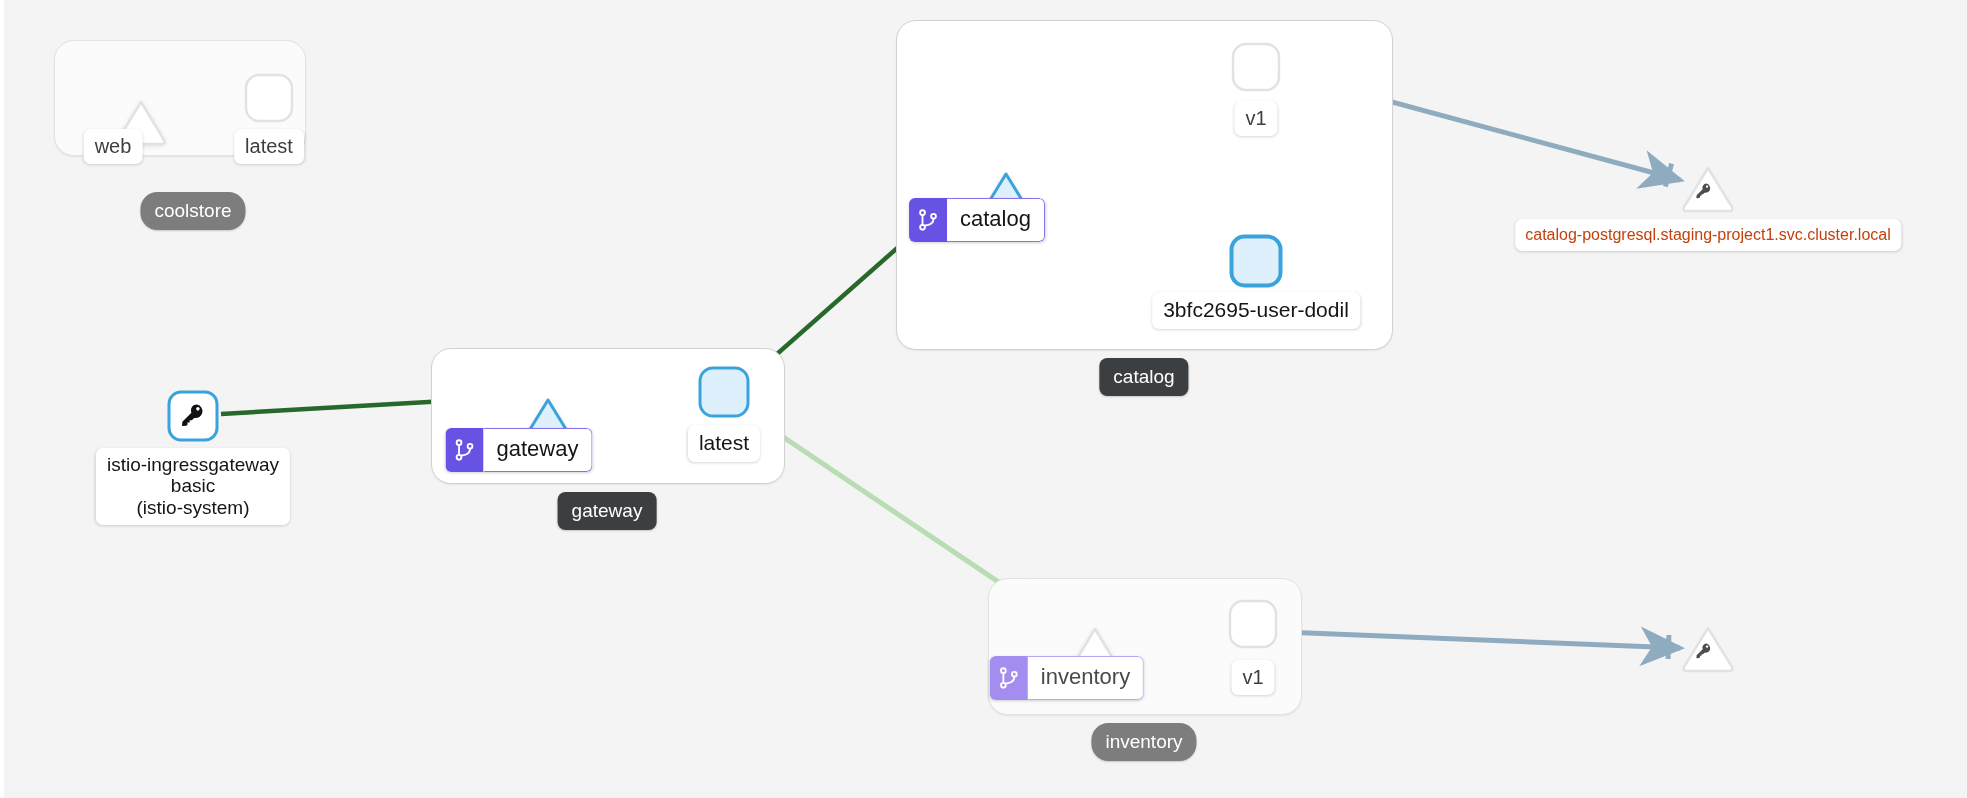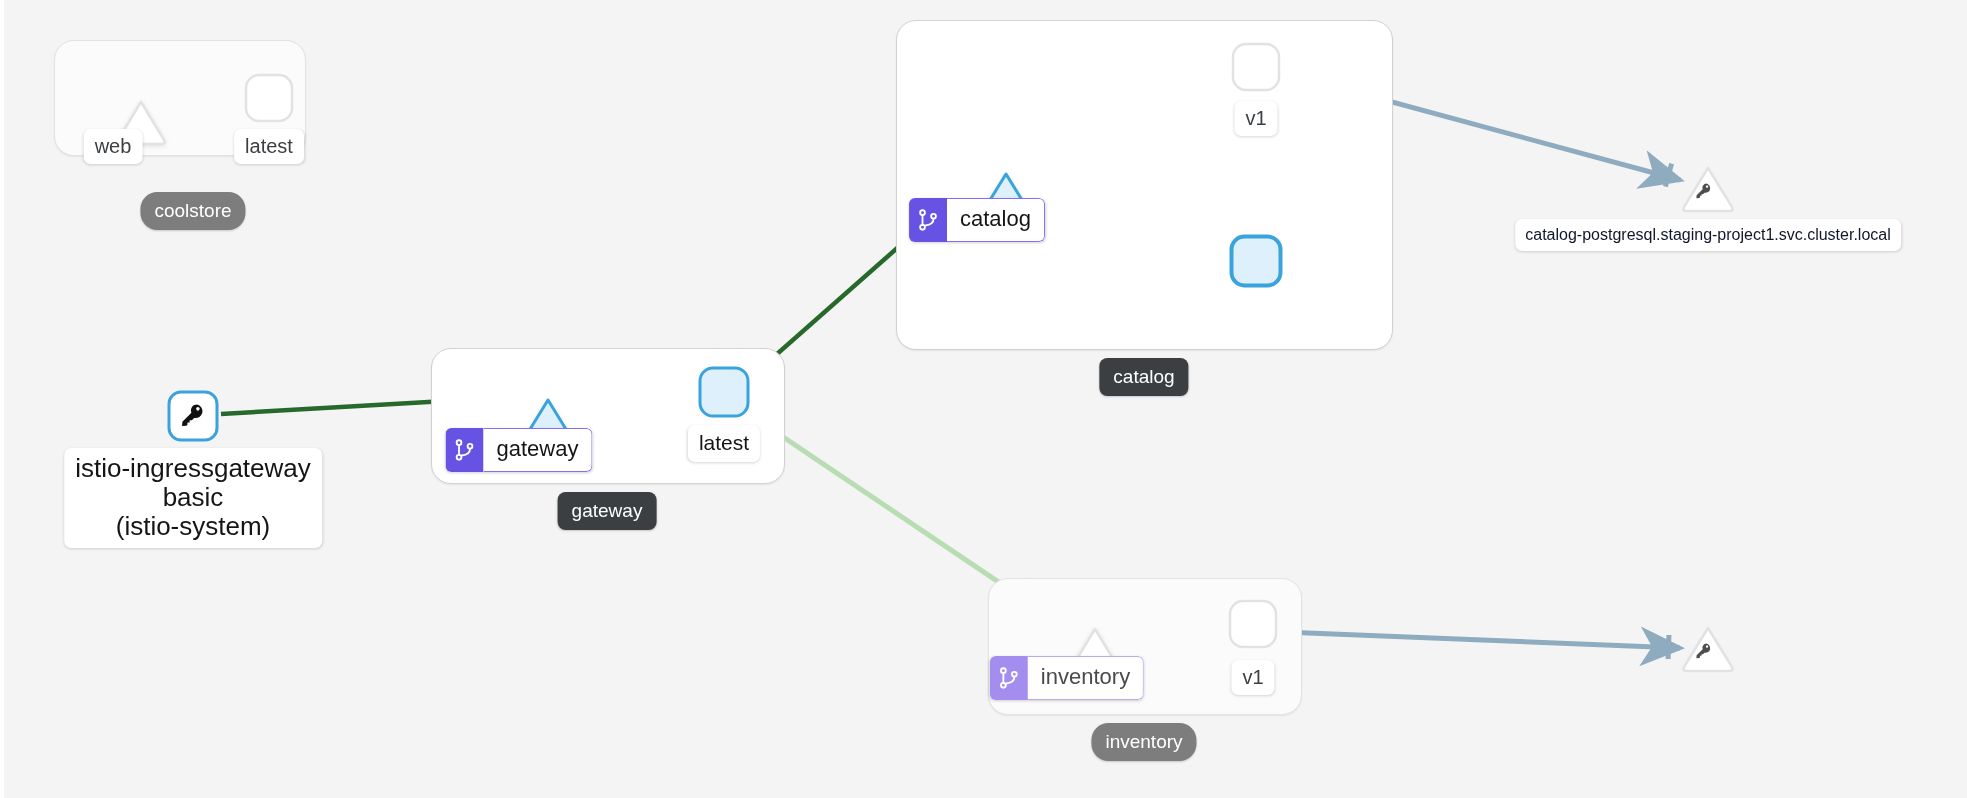--- a/index.html
+++ b/index.html
@@ -73,22 +73,22 @@
     border-radius: 7px;
     padding: 6px 11px 7px 11px;
     white-space: nowrap;
     box-shadow: 0 1px 3px rgba(0,0,0,0.16);
     color: #151515;
     font-size: 21px;
     line-height: 1.12;
     text-align: center;
   }
   .node-label.small { font-size: 20px; color: #3c3f42; }
-  .node-label.multi { font-size: 26px; }
-  .node-label.fqdn  { font-size: 16px; color: #0f172a; padding: 7px 10px; }
+  .node-label.multi { font-size: 19px; }
+  .node-label.fqdn  { font-size: 16px; color: #c2410c; padding: 7px 10px; }
 
   
   .wl-badge {
     position: absolute;
     transform: translateX(-50%);
     display: flex;
     align-items: stretch;
     border-radius: 6px;
     box-shadow: 0 1px 3px rgba(0,0,0,0.18);
     overflow: hidden;
@@ -227,20 +227,21 @@
       <rect x="3" y="3" width="46" height="46" rx="13" fill="#ffffff" stroke="#e2e2e2" stroke-width="2.5"></rect>
     </svg>
   </div>
   <div class="node-label small" style="left:1252px; top:101px;">v1</div>
 
   <div class="node sq" style="left:1252px; top:261px;">
     <svg width="56" height="56" viewBox="0 0 56 56">
       <rect x="3.5" y="3.5" width="49" height="49" rx="13" fill="#ddf0fc" stroke="#3aa3dc" stroke-width="4"></rect>
     </svg>
   </div>
+  <div class="node-label" style="left:1252px; top:292px;">3bfc2695-user-dodil</div>
 
   <div class="node tri" style="left:1063px; top:625px;">
     <svg width="56" height="50" viewBox="0 0 56 50">
       <path d="M28 4 L51 42 Q53 46 48 46 L8 46 Q3 46 5 42 Z" fill="#ffffff" stroke="#e2e2e2" stroke-width="2.5" stroke-linejoin="round"></path>
     </svg>
   </div>
 
   <div class="node sq" style="left:1249px; top:624px;">
     <svg width="52" height="52" viewBox="0 0 52 52">
       <rect x="3" y="3" width="46" height="46" rx="13" fill="#ffffff" stroke="#e2e2e2" stroke-width="2.5"></rect>

